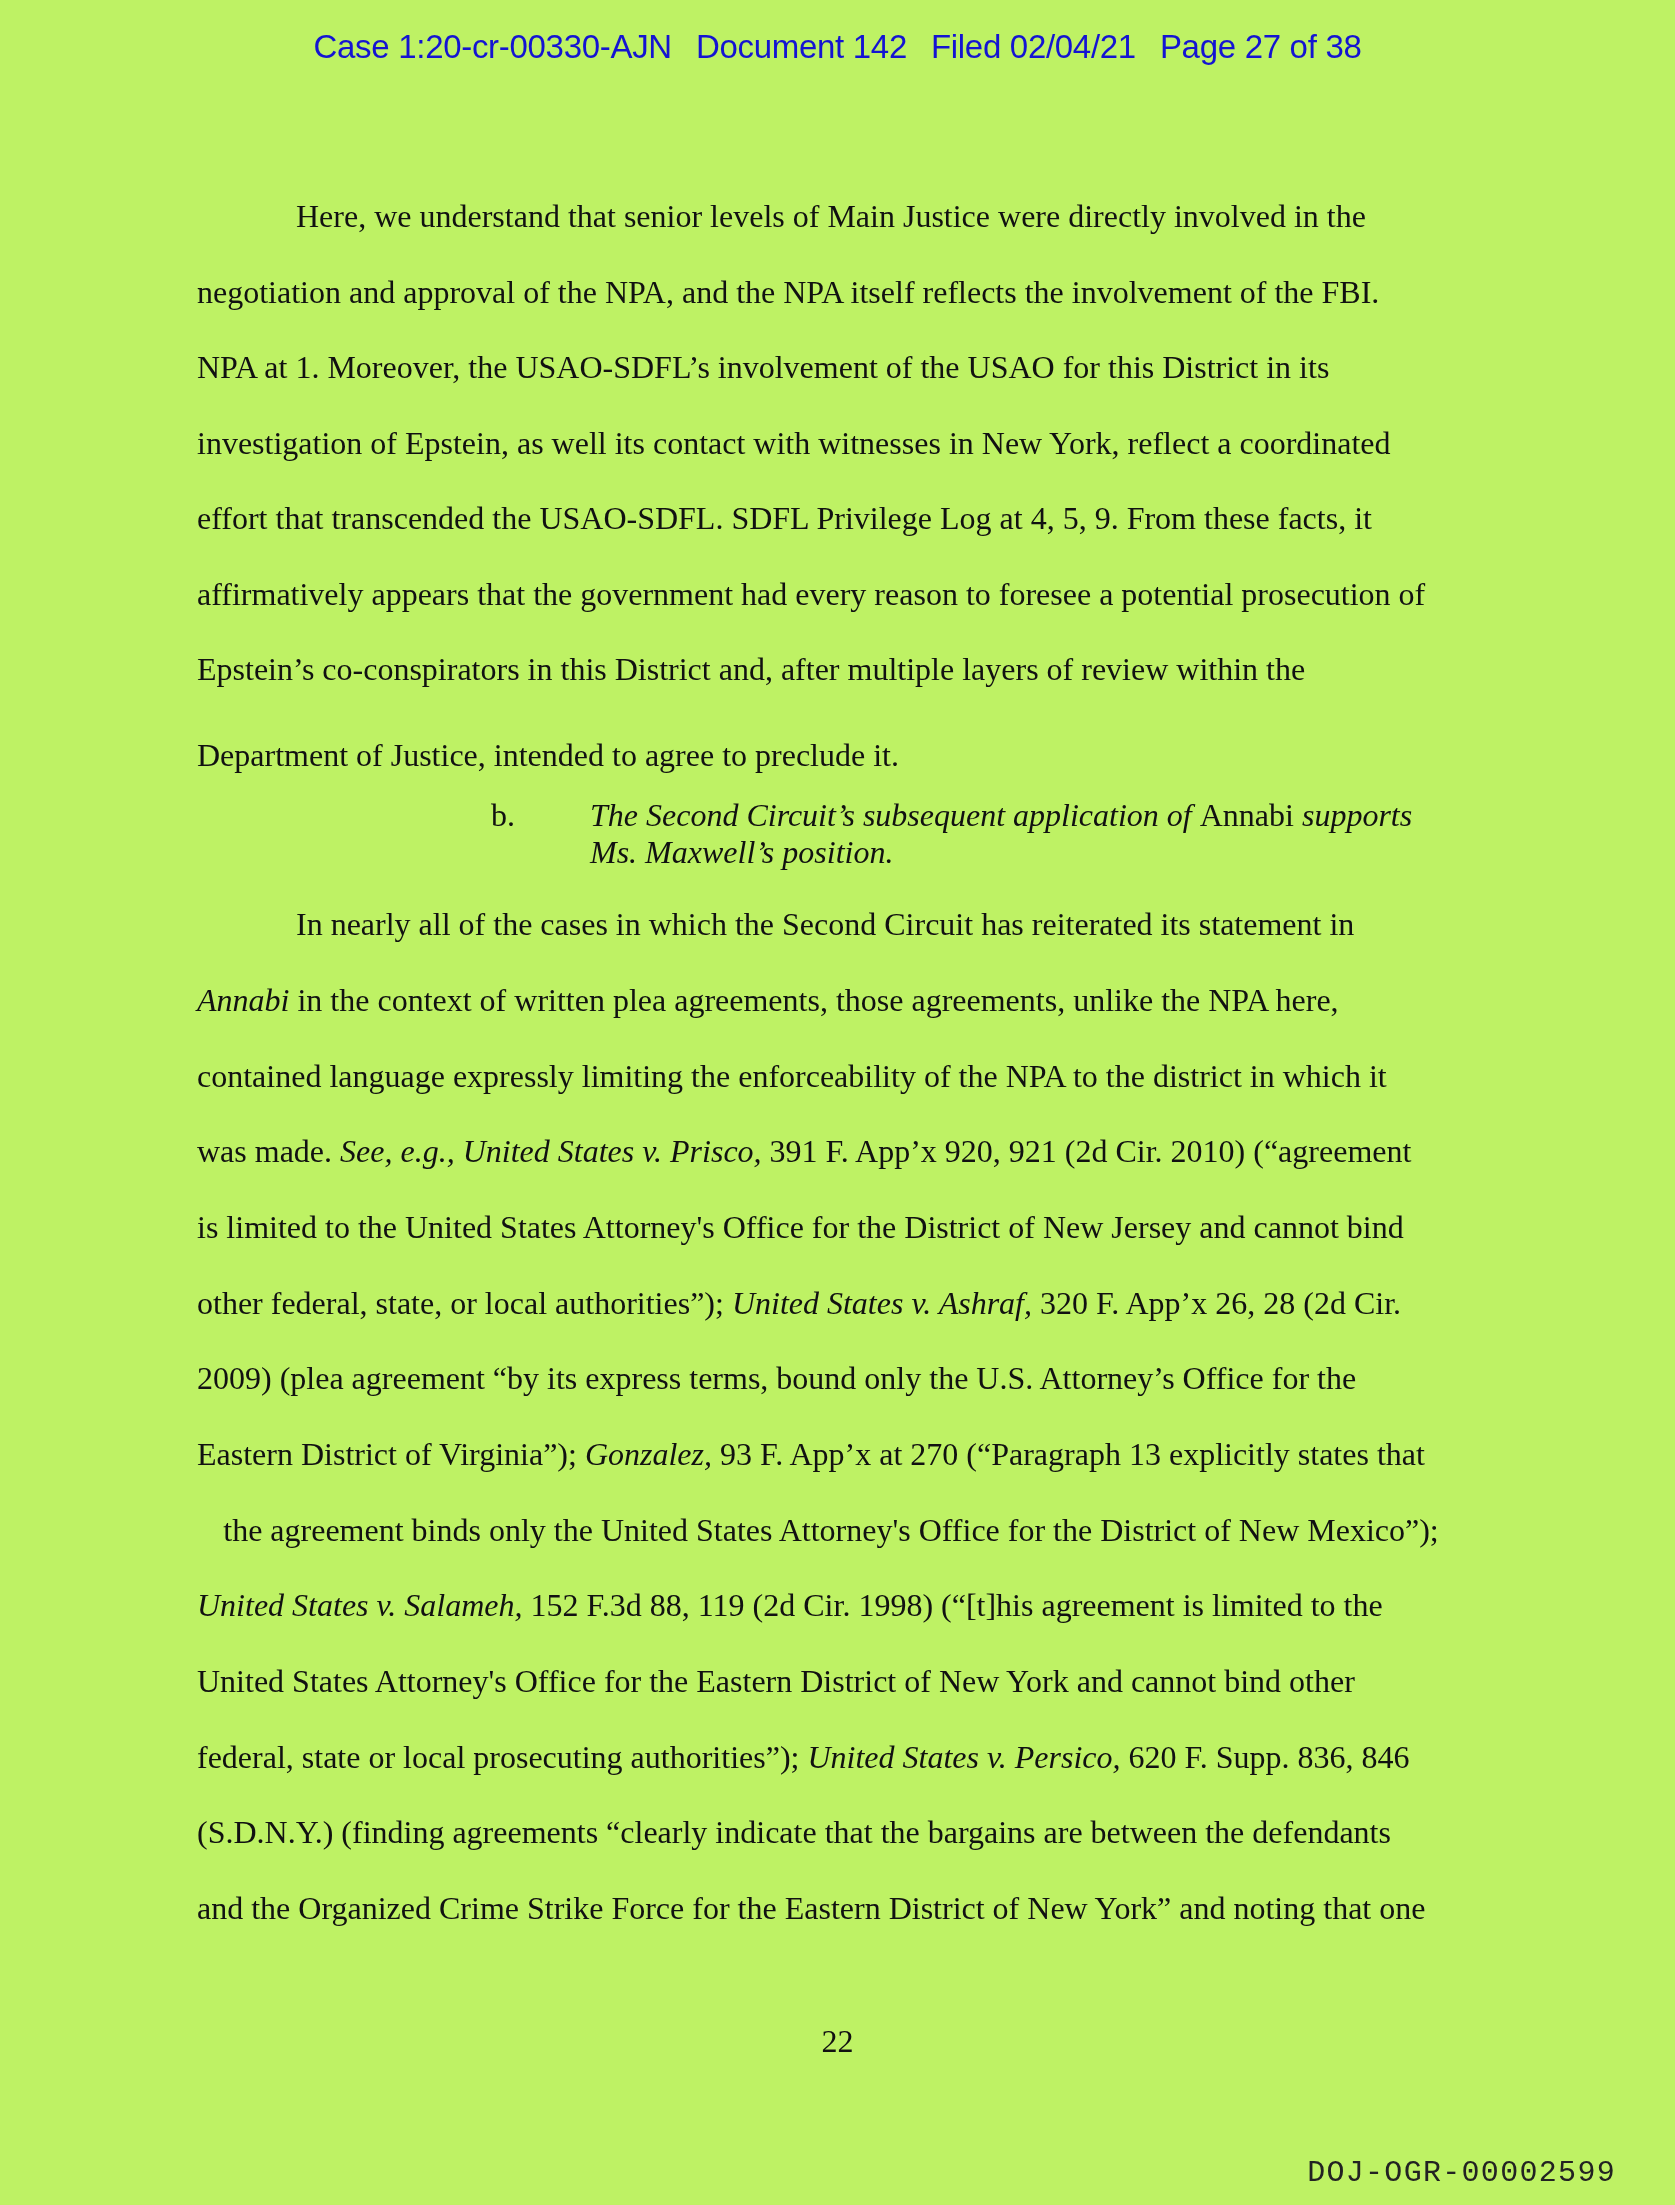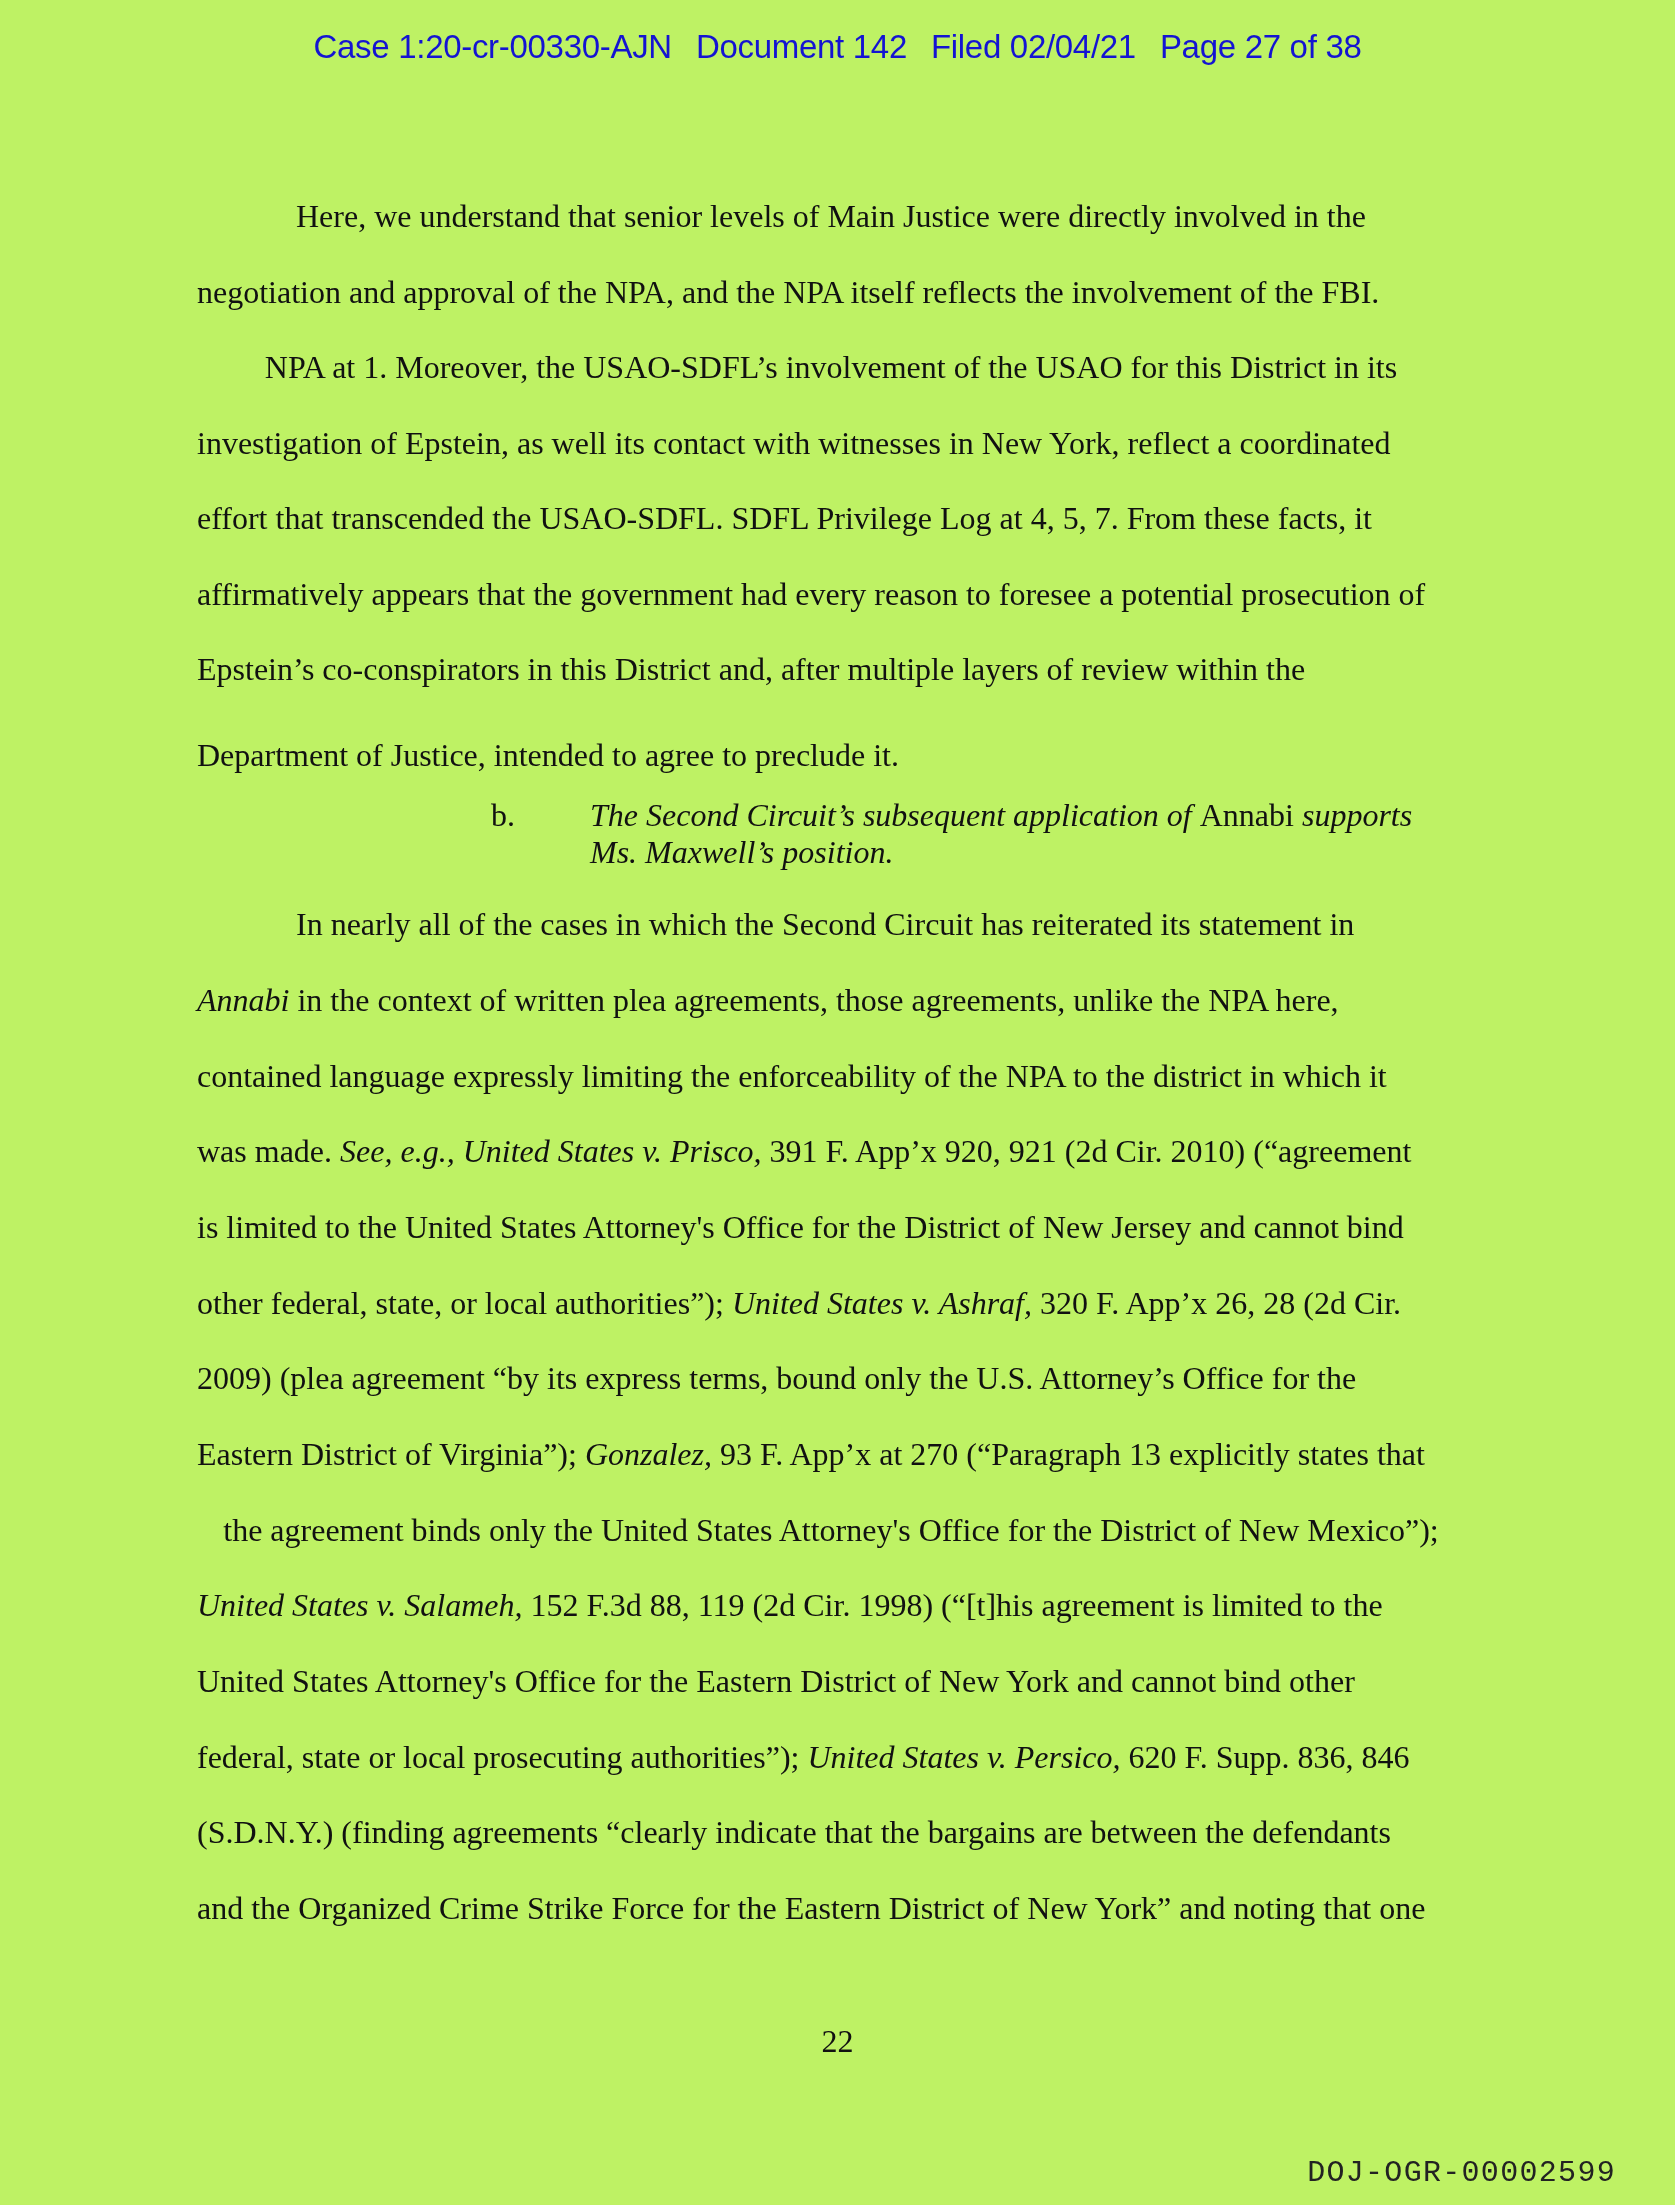--- a/index.html
+++ b/index.html
@@ -39,23 +39,23 @@
 </head>
 <body>
 
 <div class="page">
 
   <div class="ecf-header"><span>Case 1:20-cr-00330-AJN</span><span>Document 142</span><span>Filed 02/04/21</span><span>Page 27 of 38</span></div>
 
   <div id="p1">
       <div class="body-line indent" style="top: 197px;"><span>Here, we understand that senior levels of Main Justice were directly involved in the</span></div>
       <div class="body-line" style="top: 273px;"><span>negotiation and approval of the NPA, and the NPA itself reflects the involvement of the FBI.</span></div>
-      <div class="body-line" style="top: 348px; text-align: center;"><span>NPA at 1.  Moreover, the USAO-SDFL’s involvement of the USAO for this District in its</span></div>
+      <div class="body-line" style="top: 348px;"><span>NPA at 1.  Moreover, the USAO-SDFL’s involvement of the USAO for this District in its</span></div>
       <div class="body-line" style="top: 424px;"><span>investigation of Epstein, as well its contact with witnesses in New York, reflect a coordinated</span></div>
-      <div class="body-line" style="top: 499px;"><span>effort that transcended the USAO-SDFL.  SDFL Privilege Log at 4, 5, 7.  From these facts, it</span></div>
+      <div class="body-line" style="top: 499px;"><span>effort that transcended the USAO-SDFL.  SDFL Privilege Log at 4, 5, 9.  From these facts, it</span></div>
       <div class="body-line" style="top: 575px;"><span>affirmatively appears that the government had every reason to foresee a potential prosecution of</span></div>
       <div class="body-line" style="top: 650px;"><span>Epstein’s co-conspirators in this District and, after multiple layers of review within the</span></div>
       <div class="body-line" style="top: 736px;"><span>Department of Justice, intended to agree to preclude it.</span></div>
     </div>
 
   <div class="heading-letter">b.</div>
   <div id="h1" class="heading-line" style="top:796px"><span class="i">The Second Circuit’s subsequent application of </span><span>Annabi</span><span class="i"> supports</span></div>
   <div id="h2" class="heading-line" style="top:833px"><span class="i">Ms. Maxwell’s position.</span></div>
 
   <div id="p2">

